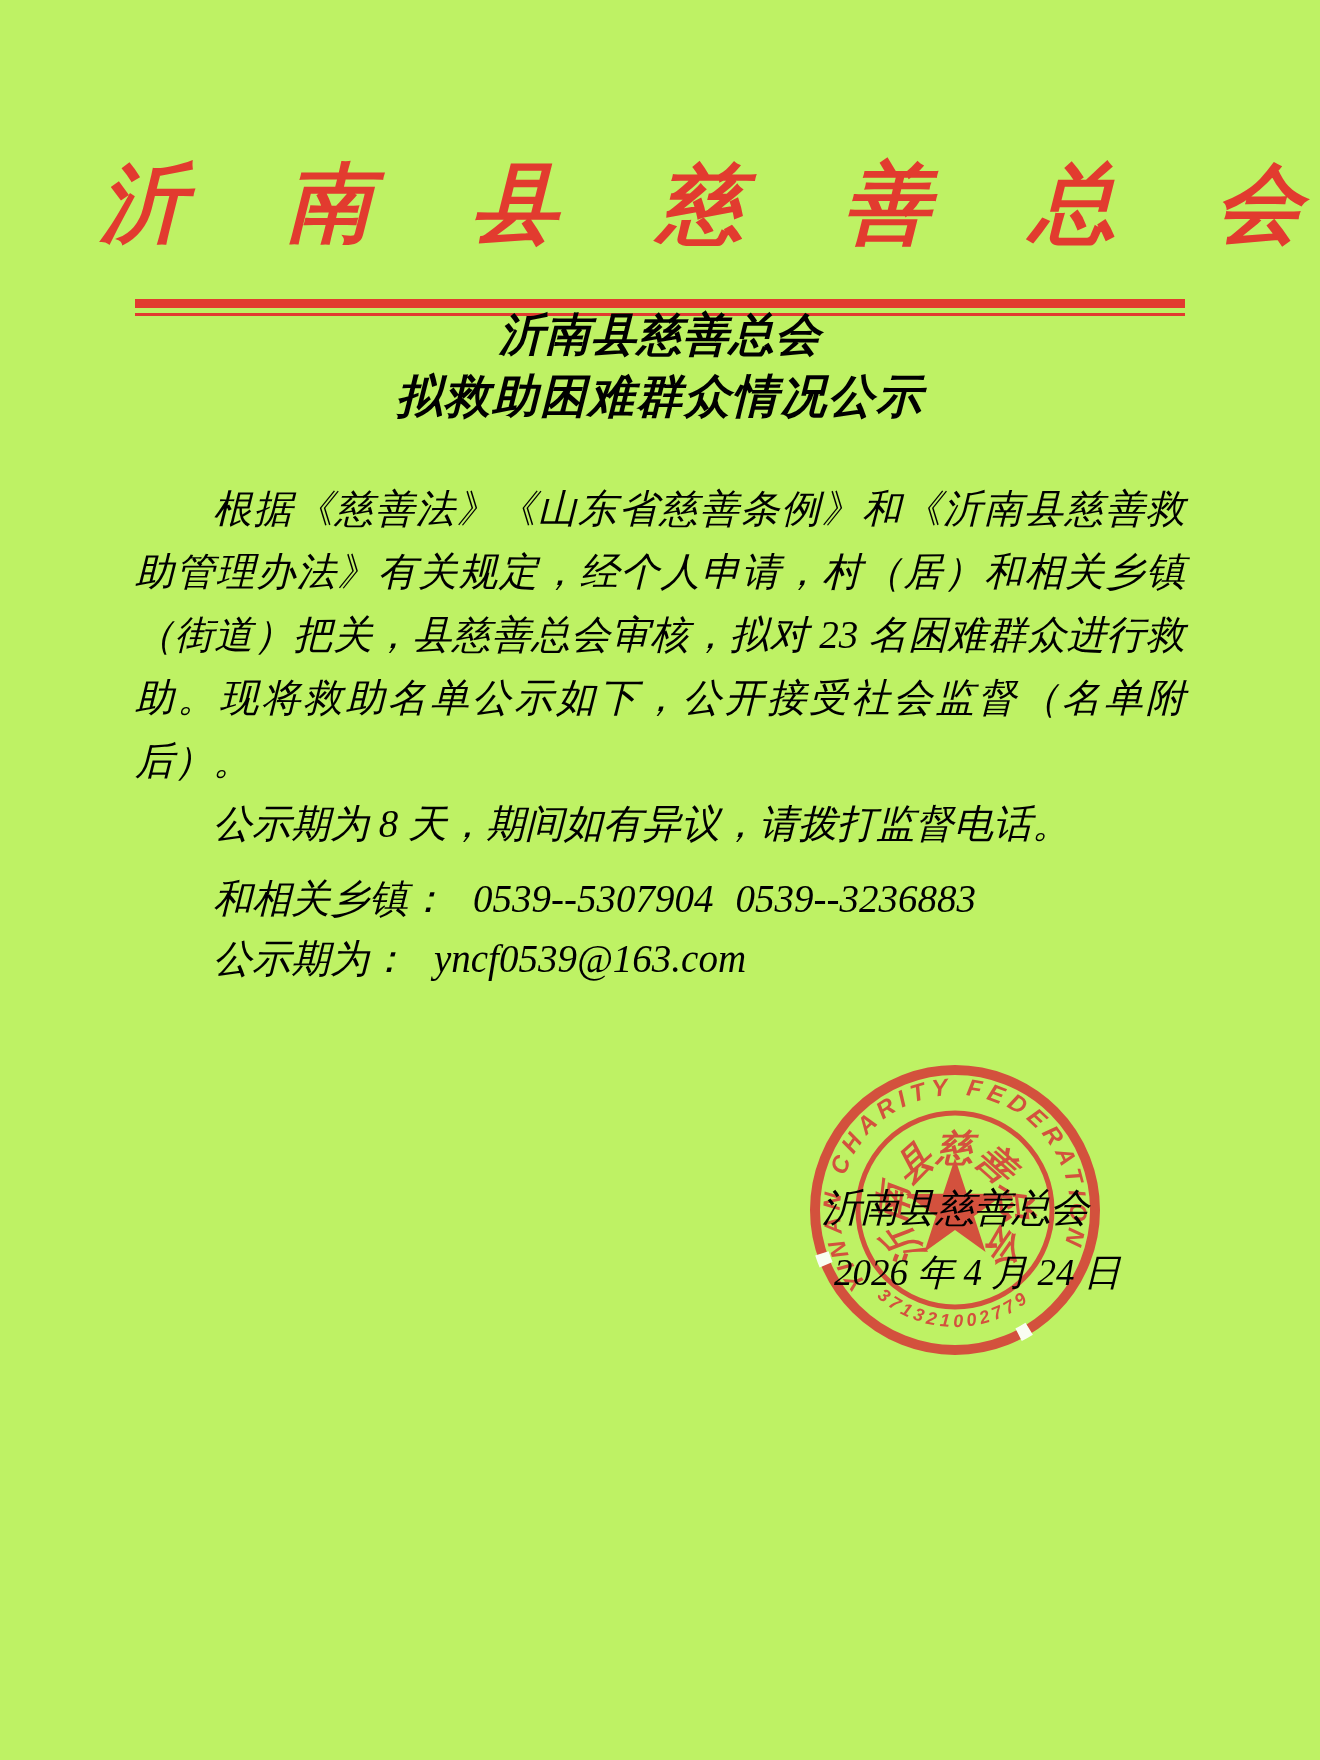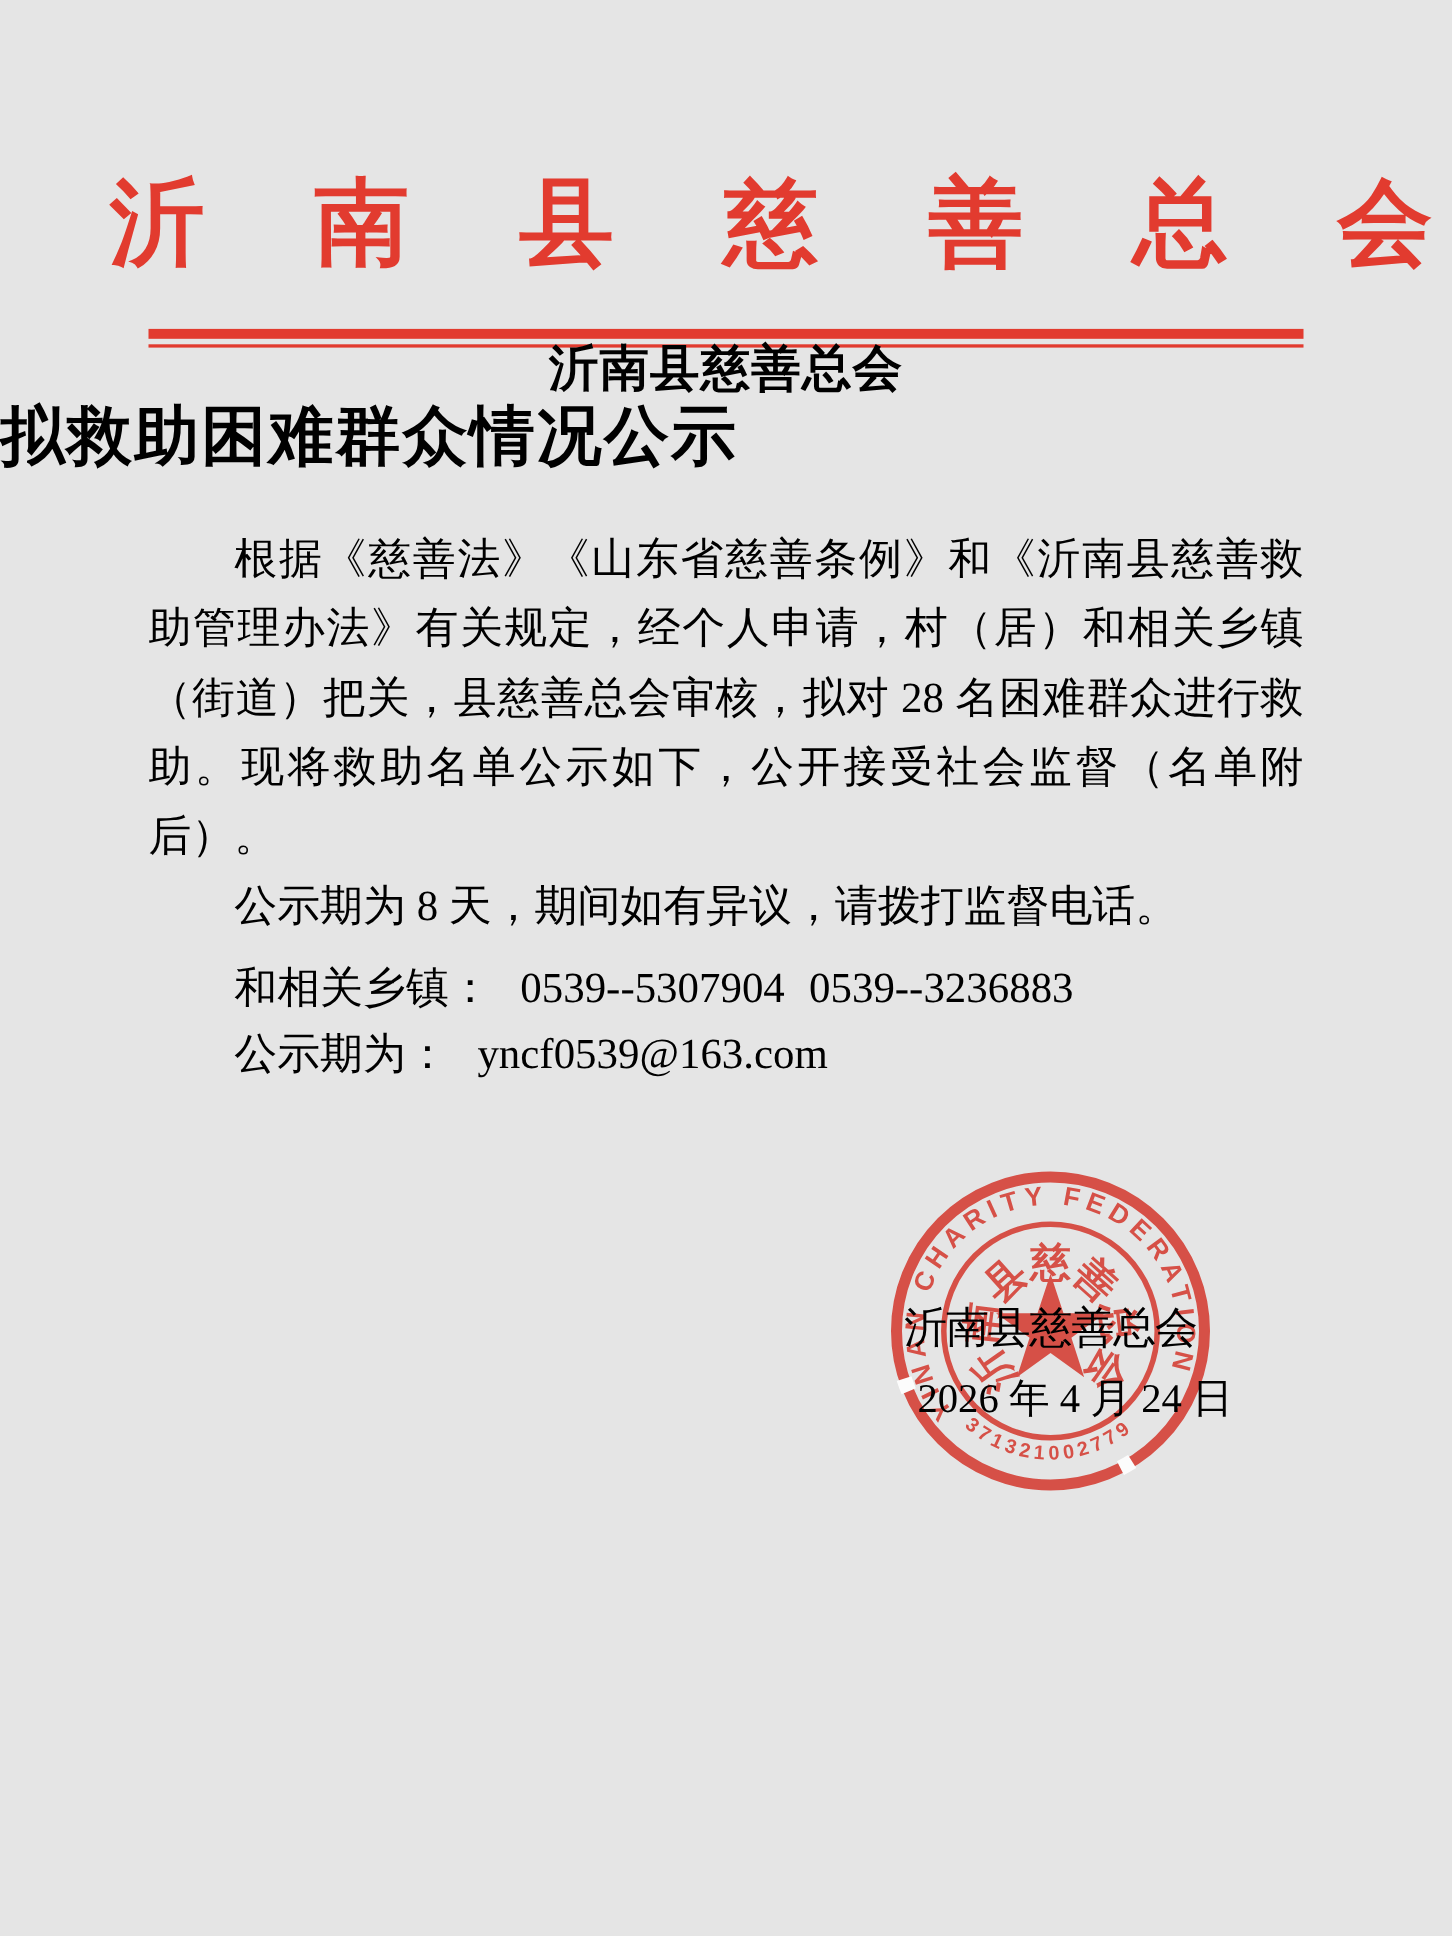--- a/index.html
+++ b/index.html
@@ -1,42 +1,42 @@
 <!DOCTYPE html>
 <html><head>
 <meta charset="utf-8">
 <style>
   html,body{margin:0;padding:0;}
   body{
     width:1320px;height:1760px;position:relative;background:#ffffff;
     font-family:"Liberation Serif",serif;color:#000;overflow:hidden;
   }
-  .page{position:absolute;inset:0;background:#e5e5e5;}
+  .page{position:absolute;inset:0;background:#bef264;font-style:italic;}
 
   
   .org-header{
     position:absolute;top:148px;left:0;width:100%;box-sizing:border-box;
     text-align:center;white-space:nowrap;
     font-family:"Liberation Sans",sans-serif;font-weight:bold;
     font-size:86px;line-height:1.3;color:#e23b2f;
     letter-spacing:100px;padding-left:100px;
   }
   .rule-thick{position:absolute;left:135px;top:299px;width:1050px;height:9px;background:#e23b2f;}
   .rule-thin {position:absolute;left:135px;top:313px;width:1050px;height:3px;background:#e23b2f;}
 
   
   .doc-title1{
     position:absolute;top:306px;left:0;width:100%;text-align:center;
     font-family:"Liberation Sans",sans-serif;font-weight:bold;
     font-size:45px;line-height:58px;letter-spacing:1px;
   }
   .doc-title2{
-    position:absolute;top:366px;left:0;width:100%;text-align:left;
+    position:absolute;top:366px;left:0;width:100%;text-align:center;
     font-family:"Liberation Sans",sans-serif;font-weight:bold;
-    font-size:59px;line-height:60px;letter-spacing:2px;
+    font-size:46px;line-height:60px;letter-spacing:2px;
   }
 
   
   .body-text{
     position:absolute;left:135px;top:477px;width:1050px;
     font-size:39px;line-height:63px;text-align:justify;
   }
   .body-text p{margin:0;text-indent:2em;}
 
   
@@ -77,21 +77,21 @@
 
   <div class="org-header">沂南县慈善总会</div>
 
   <div class="rule-thick"></div>
   <div class="rule-thin"></div>
 
   <div class="doc-title1">沂南县慈善总会</div>
   <div class="doc-title2">拟救助困难群众情况公示</div>
 
   <div class="body-text">
-    <p>根据《慈善法》《山东省慈善条例》和《沂南县慈善救助管理办法》有关规定，经个人申请，村（居）和相关乡镇（街道）把关，县慈善总会审核，拟对 28 名困难群众进行救助。现将救助名单公示如下，公开接受社会监督（名单附后）。</p>
+    <p>根据《慈善法》《山东省慈善条例》和《沂南县慈善救助管理办法》有关规定，经个人申请，村（居）和相关乡镇（街道）把关，县慈善总会审核，拟对 23 名困难群众进行救助。现将救助名单公示如下，公开接受社会监督（名单附后）。</p>
     <p>公示期为 8 天，期间如有异议，请拨打监督电话。</p>
   </div>
 
   <div class="contact-line phone">
     <span>和相关乡镇：</span><span class="num">0539--5307904</span><span class="num num2">0539--3236883</span>
   </div>
 
   <div class="contact-line email">
     <span>公示期为：</span><span class="num">yncf0539@163.com</span>
   </div>

